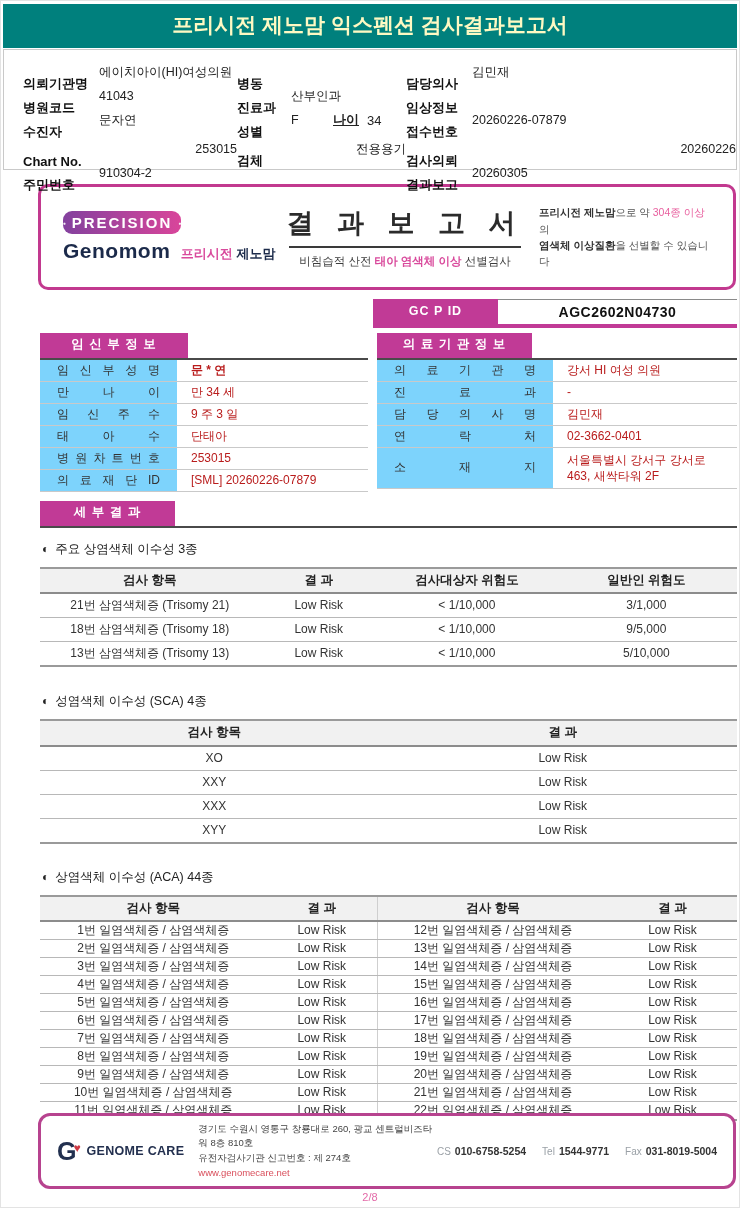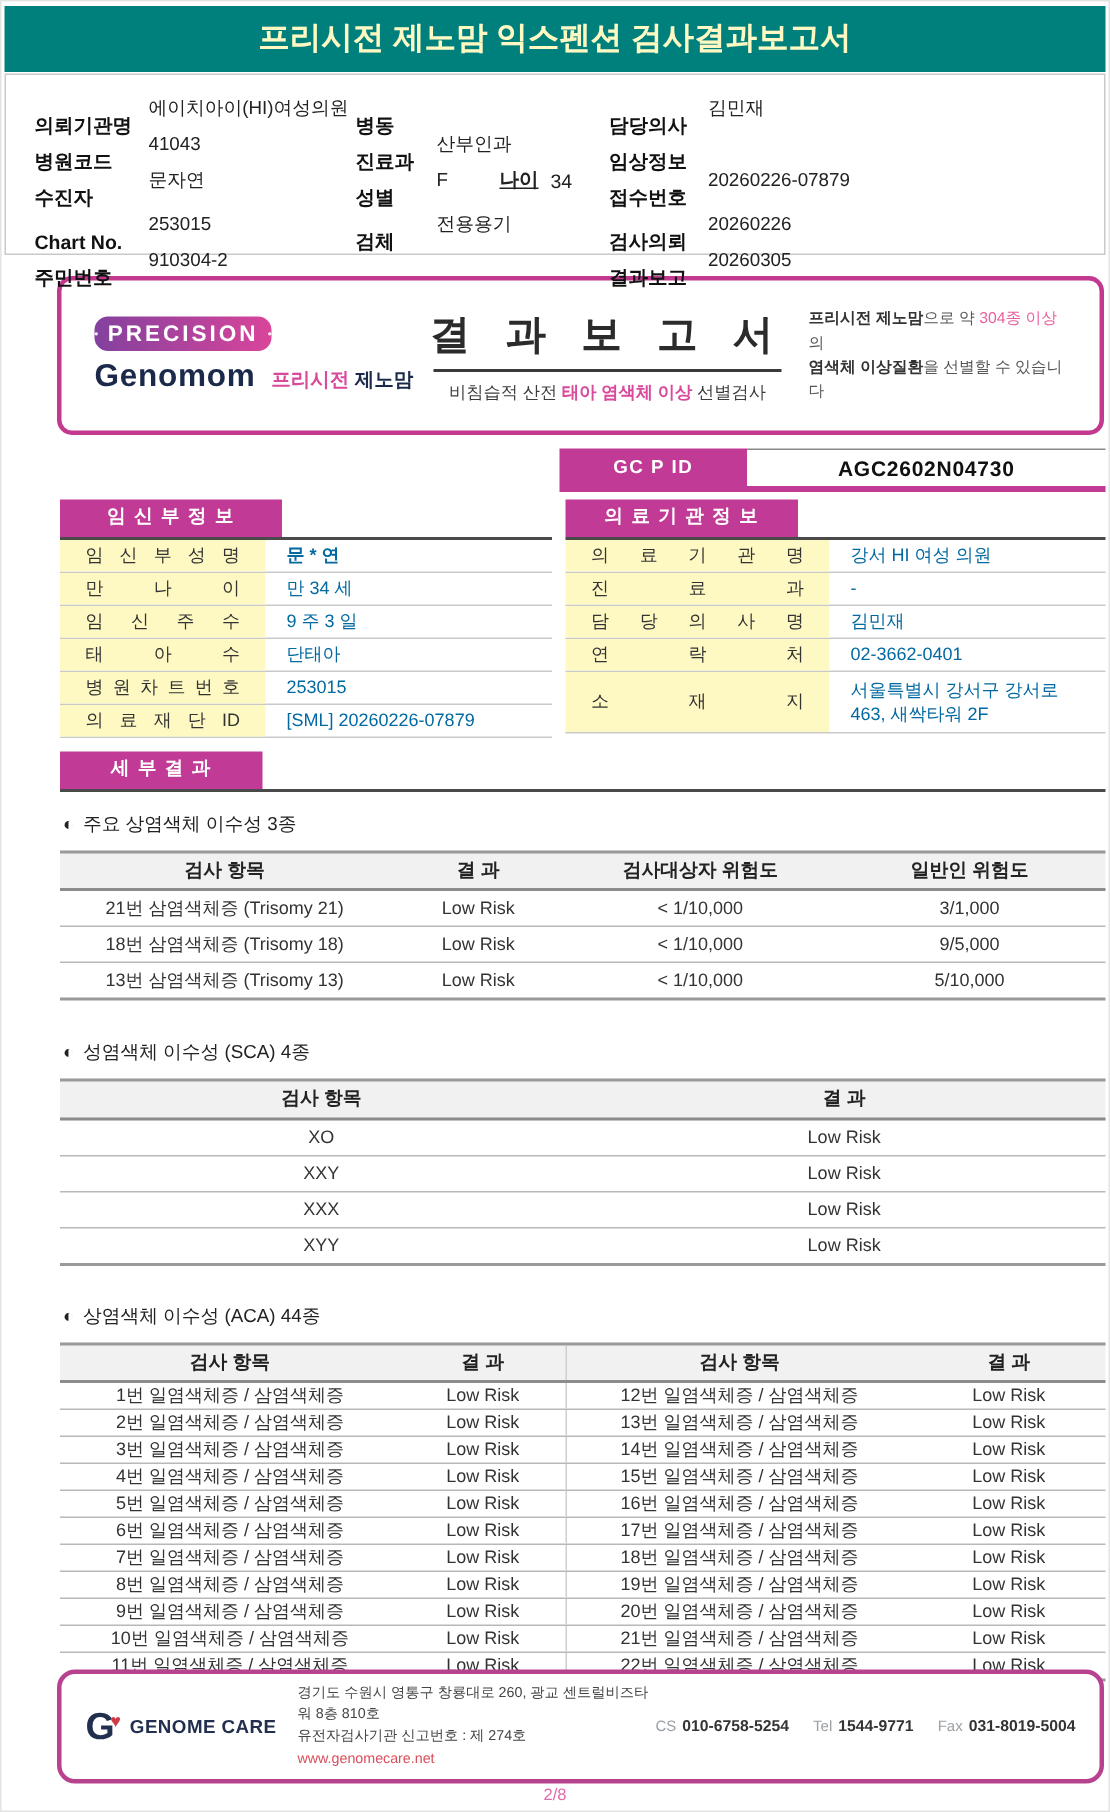--- a/index.html
+++ b/index.html
@@ -16,21 +16,21 @@
   
   .pat-head{
     margin:1px 3px 0 3px;border:1px solid #c9c9c9;display:flex;
     padding:10px 0 11px 19px;box-sizing:border-box;height:121px;
   }
   .ph-col{display:flex;flex-direction:column;}
   .ph-col.c1{width:214px;}
   .ph-col.c2{width:169px;}
   .ph-col.c3{flex:1;}
   .ph-row{height:24px;display:flex;align-items:center;font-size:13px;}
-  .ph-row:nth-child(4){margin-top:5px;}
+  .ph-row:nth-child(4){margin-top:5px;justify-content:space-between;}
   .ph-lbl{font-weight:700;display:inline-block;white-space:nowrap;color:#111;margin-top:24px;}
   .c1 .ph-lbl{width:76px;}
   .c2 .ph-lbl{width:54px;}
   .c3 .ph-lbl{width:66px;}
   .ph-val{font-size:12.5px;color:#222;display:inline-block;}
   .c2 .ph-val{min-width:42px;}
   .ph-lbl2{font-weight:700;display:inline-block;margin-right:8px;text-decoration:underline;}
   .ph-lbl2:empty,.ph-val2:empty{display:none;}
   
   .card{
@@ -74,25 +74,25 @@
   .info-table.mother{width:328px;}
   .info-table.clinic{flex:1;}
   .it-head{border-bottom:2px solid #4a4a4a;line-height:0;}
   .it-head-box{
     display:inline-block;background:#c13a96;color:#fff;font-size:12.5px;font-weight:700;
     text-align:center;padding:5px 0 6px;letter-spacing:1px;line-height:1.1;
   }
   .mother .it-head-box{width:148px;}
   .clinic .it-head-box{width:155px;}
   .it-row{display:flex;border-bottom:1px solid #c9c9c9;min-height:21px;font-size:12px;align-items:stretch;}
-  .it-lbl{background:#fef9c3;display:flex;align-items:center;padding:2px 17px;box-sizing:border-box;color:#333;}
+  .it-lbl{background:#7dd3fc;display:flex;align-items:center;padding:2px 17px;box-sizing:border-box;color:#333;}
   .mother .it-lbl{width:137px;}
   .clinic .it-lbl{width:176px;}
   .jt{flex:1;font-style:normal;text-align:justify;text-align-last:justify;}
-  .it-val{flex:1;display:flex;align-items:center;padding:2px 6px 2px 14px;line-height:1.35;color:#0369a1;}
+  .it-val{flex:1;display:flex;align-items:center;padding:2px 6px 2px 14px;line-height:1.35;color:#b91c1c;}
   .mother .it-row:first-child .it-val{font-weight:700;}
   .clinic .it-row:last-child{min-height:40px;}
   
   .sec-head{margin:9px 3px 0 40px;border-bottom:2px solid #4a4a4a;line-height:0;}
   .sec-head .it-head-box{width:135px;}
   .subsec{margin:13px 0 9px 42px;font-size:12.5px;color:#222;}
   .subsec .bullet{margin-right:6px;font-size:12px;}
   .risk-table{margin:0 3px 0 40px;}
   .rt-head{
     display:flex;background:#f1f1f1;border-top:2px solid #9a9a9a;border-bottom:2px solid #8c8c8c;

